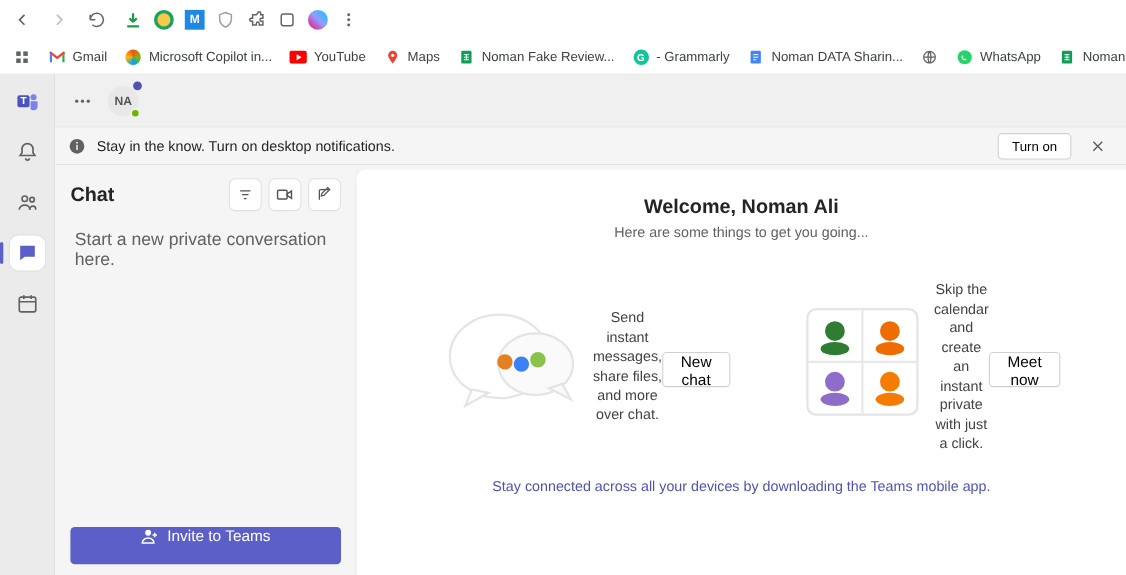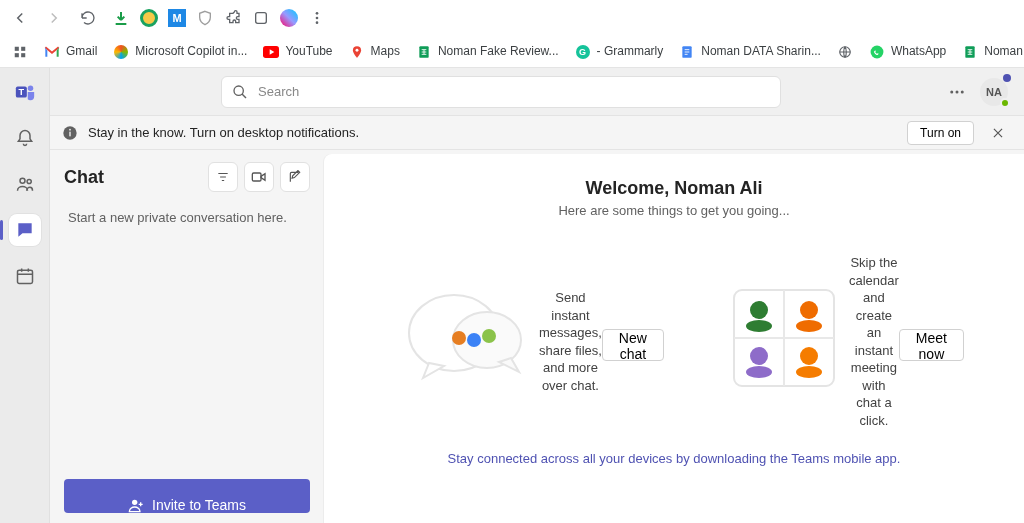--- a/index.html
+++ b/index.html
@@ -44,22 +44,22 @@
   .notif-bar .spacer { flex:1; }
   .pill-btn { height:24px; padding:0 12px; background:#fff; border:1px solid #d1d1d1; border-radius:4px; font-size:12px; cursor:pointer; display:flex; align-items:center; }
   .close-x { width:28px; height:28px; display:flex; align-items:center; justify-content:center; color:#555; cursor:pointer; }
 
   
   .body-split { flex:1; display:flex; overflow:hidden; }
   .chat-pane { width:270px; background:#f5f5f5; display:flex; flex-direction:column; padding:12px 10px 10px 14px; }
   .chat-header { display:flex; align-items:center; gap:6px; }
   .chat-header h2 { font-size:18px; font-weight:700; flex:1; }
   .chip-btn { width:30px; height:30px; background:#fff; border:1px solid #e1e1e1; border-radius:6px; display:flex; align-items:center; justify-content:center; color:#555; cursor:pointer; }
-  .chat-empty { padding:18px 4px; color:#616161; font-size:13px; }
-  .invite-btn { margin-top:auto; height:34px; background:#5b5fc7; color:#fff; border:none; border-radius:4px; font-size:14px; display:flex; align-items:flex-end; justify-content:center; gap:8px; cursor:pointer; }
+  .chat-empty { padding:18px 4px; color:#616161; font-size:16px; }
+  .invite-btn { margin-top:auto; height:34px; background:#5b5fc7; color:#fff; border:none; border-radius:4px; font-size:14px; display:flex; align-items:flex-start; justify-content:center; gap:8px; cursor:pointer; }
 
   .welcome-pane { flex:1; background:#fff; border-radius:8px 0 0 0; margin:4px 0 0 4px; box-shadow: -1px 0 0 #ececec; display:flex; flex-direction:column; align-items:center; padding:24px 20px 24px; overflow:hidden; }
   .welcome-pane h1 { font-size:18px; font-weight:700; }
   .welcome-pane .sub { color:#616161; font-size:13px; margin-top:4px; }
   .cards { display:flex; gap:90px; margin-top:28px; }
   .card { width:230px; display:flex; flex-direction:row; align-items:center; text-align:center; }
   .card .illus { width:140px; height:120px; display:flex; align-items:center; justify-content:center; }
   .card p { font-size:13px; color:#424242; margin-top:8px; line-height:1.35; }
   .card .act { margin-top:14px; height:32px; padding:0 16px; background:#fff; border:1px solid #d1d1d1; border-radius:4px; font-size:14px; cursor:pointer; }
   .dl-link { margin-top:22px; font-size:13px; color:#4f52b2; cursor:pointer; }
@@ -251,29 +251,20 @@
       <svg width="20" height="20" viewBox="0 0 24 24" fill="none" stroke="#616161" stroke-width="1.8">
           <rect x="3" y="5" width="18" height="16" rx="2"></rect>
           <path d="M3 10h18M8 3v4M16 3v4"></path>
         </svg>
     </div>
   </div>
 
   <div class="main-col">
 
     <div class="teams-header">
-      <div class="search-wrap">
-        <div class="search-box">
-          <svg width="16" height="16" viewBox="0 0 24 24" fill="none" stroke="#616161" stroke-width="2">
-              <circle cx="10" cy="10" r="7"></circle>
-              <path d="M21 21l-6-6"></path>
-            </svg>
-          <span style="color:#888">Search</span>
-        </div>
-      </div>
       <div class="hdr-right">
         <span style="color:#616161;cursor:pointer">
           <svg width="18" height="18" viewBox="0 0 24 24" fill="#616161">
               <circle cx="5" cy="12" r="2"></circle>
               <circle cx="12" cy="12" r="2"></circle>
               <circle cx="19" cy="12" r="2"></circle>
             </svg>
         </span>
         <div class="avatar">
           <span>NA</span>
@@ -365,21 +356,21 @@
                 <circle cx="40" cy="32" r="9" fill="#2e7d32"></circle>
                   <ellipse cx="40" cy="48" rx="13" ry="6" fill="#2e7d32"></ellipse>
                 <circle cx="90" cy="32" r="9" fill="#ef6c00"></circle>
                   <ellipse cx="90" cy="48" rx="13" ry="6" fill="#ef6c00"></ellipse>
                 <circle cx="40" cy="78" r="9" fill="#8e6cc9"></circle>
                   <ellipse cx="40" cy="94" rx="13" ry="6" fill="#8e6cc9"></ellipse>
                 <circle cx="90" cy="78" r="9" fill="#f57c00"></circle>
                   <ellipse cx="90" cy="94" rx="13" ry="6" fill="#f57c00"></ellipse>
               </svg>
             </div>
-            <p>Skip the calendar and create an instant meeting with chat a click.</p>
+            <p>Skip the calendar and create an instant private with just a click.</p>
             <button class="act"><span>Meet now</span></button>
           </div>
         </div>
 
         <a class="dl-link">Stay connected across all your devices by downloading the Teams mobile app.</a>
       </div>
 
     </div>
   </div>
 </div>

